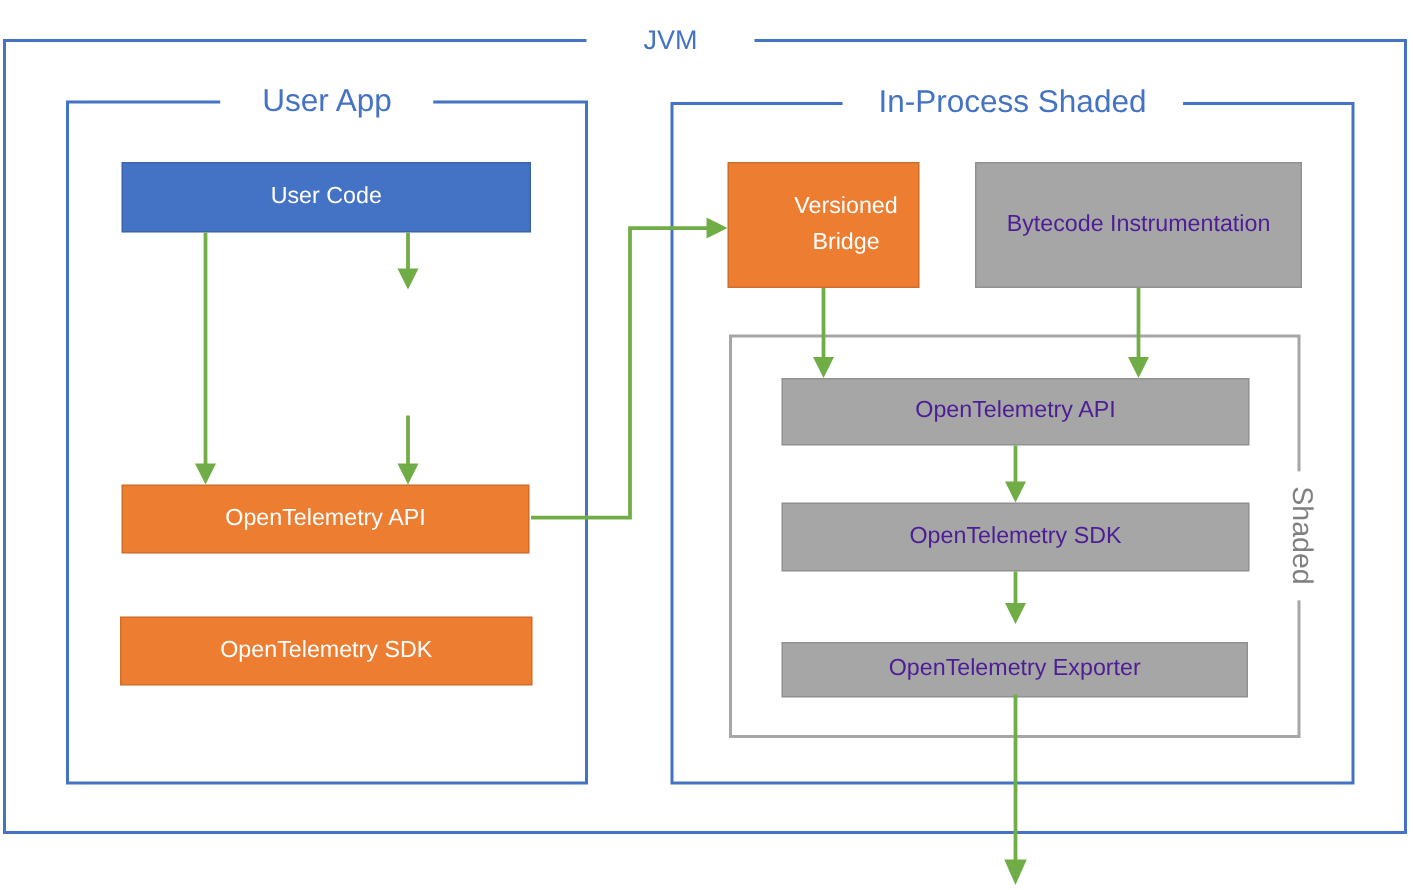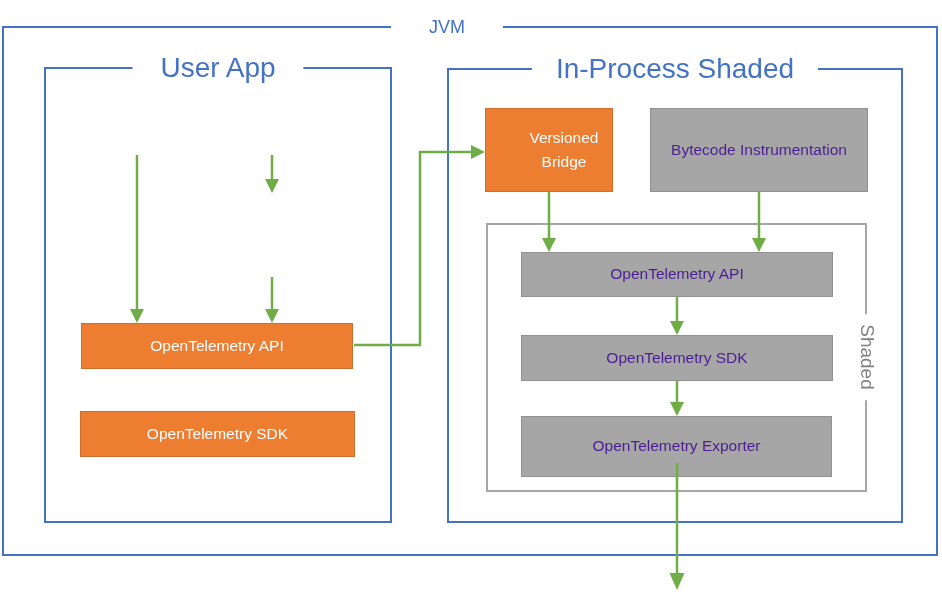--- a/index.html
+++ b/index.html
@@ -31,21 +31,21 @@
   .jvm-box   { left: 2px;   top: 26px; width: 936px; height: 530px; }
   .userapp-box { left: 44px;  top: 67px; width: 348px; height: 456px; }
   .agent-box { left: 447px; top: 68px; width: 456px; height: 455px; }
 
   .frame-title {
     position: absolute;
     top: 0; left: 50%;
     transform: translate(-50%, -54%);
     background: #ffffff;
     color: var(--accent-blue);
-    font-size: 28px;
+    font-size: 21px;
     line-height: 28px;
     white-space: nowrap;
     padding: 0 28px;
   }
   .jvm-box > .frame-title { font-size: 18px; padding: 0 38px; left: calc(50% - 23px); }
   .agent-box > .frame-title { padding: 0 24px; }
 
   
   .shaded-box {
     position: absolute;
@@ -82,21 +82,21 @@
   .node.gray   { background: var(--box-gray); color: #4c1d95; }
 
   .n-user-code { left: 81px;  top: 108px; width: 273px; height: 47px; }
   .n-instr-lib { left: 192px; top: 193px; width: 163px; height: 84px; }
   .n-api-left  { left: 81px;  top: 323px; width: 272px; height: 46px; }
   .n-sdk-left  { left: 80px;  top: 411px; width: 275px; height: 46px; }
   .n-bridge    { left: 485px; top: 108px; width: 128px; height: 84px; padding-left: 38px; }
   .n-bytecode  { left: 650px; top: 108px; width: 218px; height: 84px; }
   .n-api-right { left: 521px; top: 252px; width: 312px; height: 45px; }
   .n-sdk-right { left: 521px; top: 335px; width: 312px; height: 46px; }
-  .n-exporter  { left: 521px; top: 416px; width: 311px; height: 61px; }
+  .n-exporter  { left: 521px; top: 428px; width: 311px; height: 37px; }
 
   
   svg.arrows {
     position: absolute;
     left: 0; top: 0;
     width: 942px; height: 593px;
     pointer-events: none;
     z-index: 10;
   }
   svg.arrows line, svg.arrows polyline {
@@ -119,20 +119,23 @@
     <span class="frame-title">User App</span>
   </div>
 
   <div class="frame agent-box">
     <span class="frame-title">In-Process Shaded</span>
   </div>
 
   <div class="shaded-box"></div>
   <span class="shaded-label">Shaded</span>
 
+  <div class="node blue n-user-code">
+    <span>User Code</span>
+  </div>
   <div class="node orange n-api-left">
     <span>OpenTelemetry API</span>
   </div>
   <div class="node orange n-sdk-left">
     <span>OpenTelemetry SDK</span>
   </div>
 
   <div class="node orange n-bridge">
     <span>Versioned Bridge</span>
   </div>

